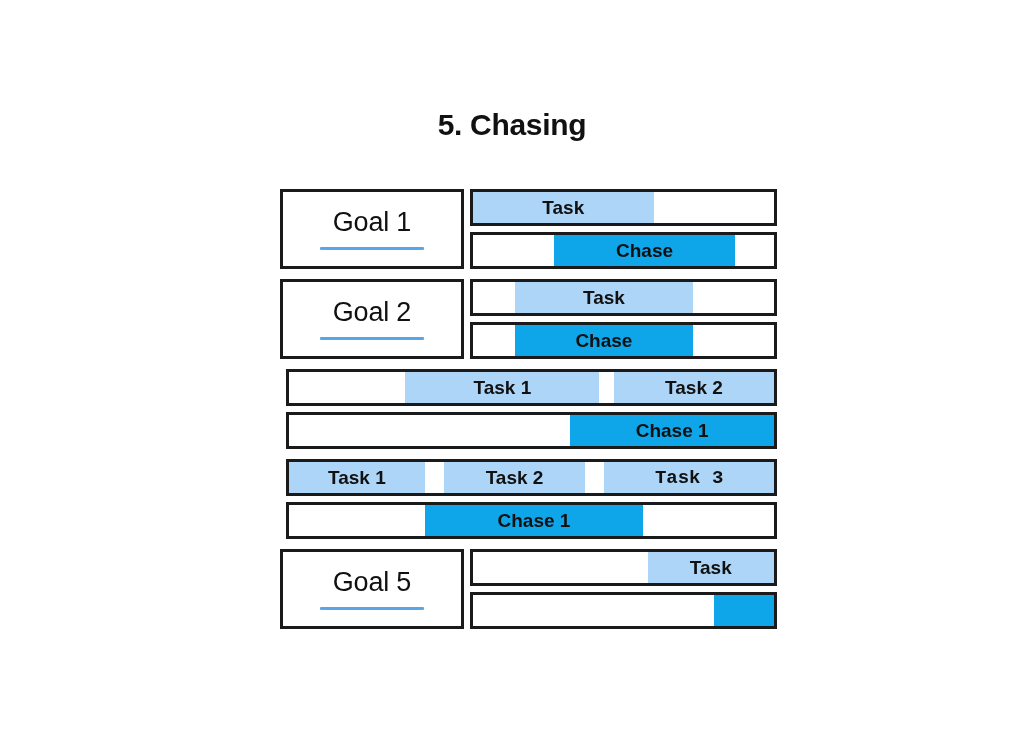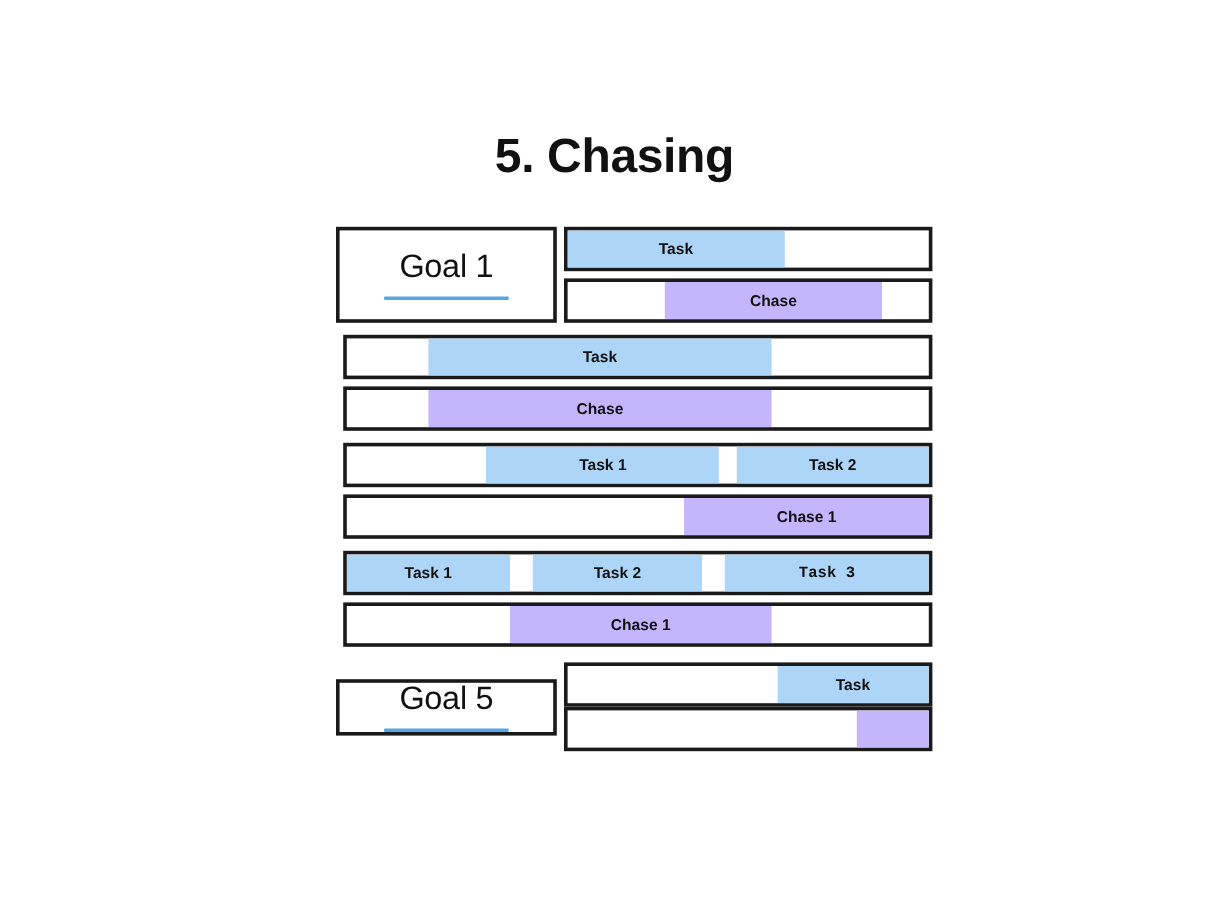--- a/index.html
+++ b/index.html
@@ -22,41 +22,41 @@
     background: #ffffff;
   }
 
   
   .title {
     position: absolute;
     top: 108px;
     left: 0;
     width: 1024px;
     text-align: center;
-    font-size: 40px;
+    font-size: 30px;
     font-weight: bold;
     color: #111111;
     letter-spacing: -0.3px;
   }
 
   
   .diagram {
     position: absolute;
     left: 280px;
     top: 189px;
     width: 497px;
   }
 
   .goal-row {
     display: flex;
     align-items: stretch;
     margin-bottom: 10px;
     height: 80px;
   }
-  .goal-row:last-child { margin-bottom: 4px; align-items: center; }
+  .goal-row:last-child { margin-bottom: 4px; }
 
   
   .goal-box {
     width: 184px;
     flex: 0 0 184px;
     border: 3px solid #1a1a1a;
     box-sizing: border-box;
     display: flex;
     flex-direction: column;
     align-items: center;
@@ -96,28 +96,28 @@
     overflow: hidden;
   }
 
   .seg {
     position: absolute;
     top: 0;
     bottom: 0;
     display: flex;
     align-items: center;
     justify-content: center;
-    font-size: 13px;
+    font-size: 19px;
     font-weight: bold;
     color: #111111;
     white-space: nowrap;
     box-sizing: border-box;
   }
   .seg.task  { background: #ADD5F7; }
-  .seg.chase { background: #c4b5fd; }
+  .seg.chase { background: #0ea5e9; }
 </style>
 </head>
 <body>
 
 <div class="slide">
 
   <div class="title">5. Chasing</div>
 
   <div class="diagram" id="diagram">
       <div class="goal-row">
@@ -132,20 +132,24 @@
             </div>
           </div>
           <div class="track">
             <div class="seg chase" style="left: 27%; width: 60%;">
               <span>Chase</span>
             </div>
           </div>
         </div>
       </div>
       <div class="goal-row">
+        <div class="goal-box">
+          <div class="goal-label">Goal 2</div>
+          <div class="goal-underline"></div>
+        </div>
         <div class="tracks">
           <div class="track">
             <div class="seg task" style="left: 14%; width: 59%;">
               <span>Task</span>
             </div>
           </div>
           <div class="track">
             <div class="seg chase" style="left: 14%; width: 59%;">
               <span>Chase</span>
             </div>

